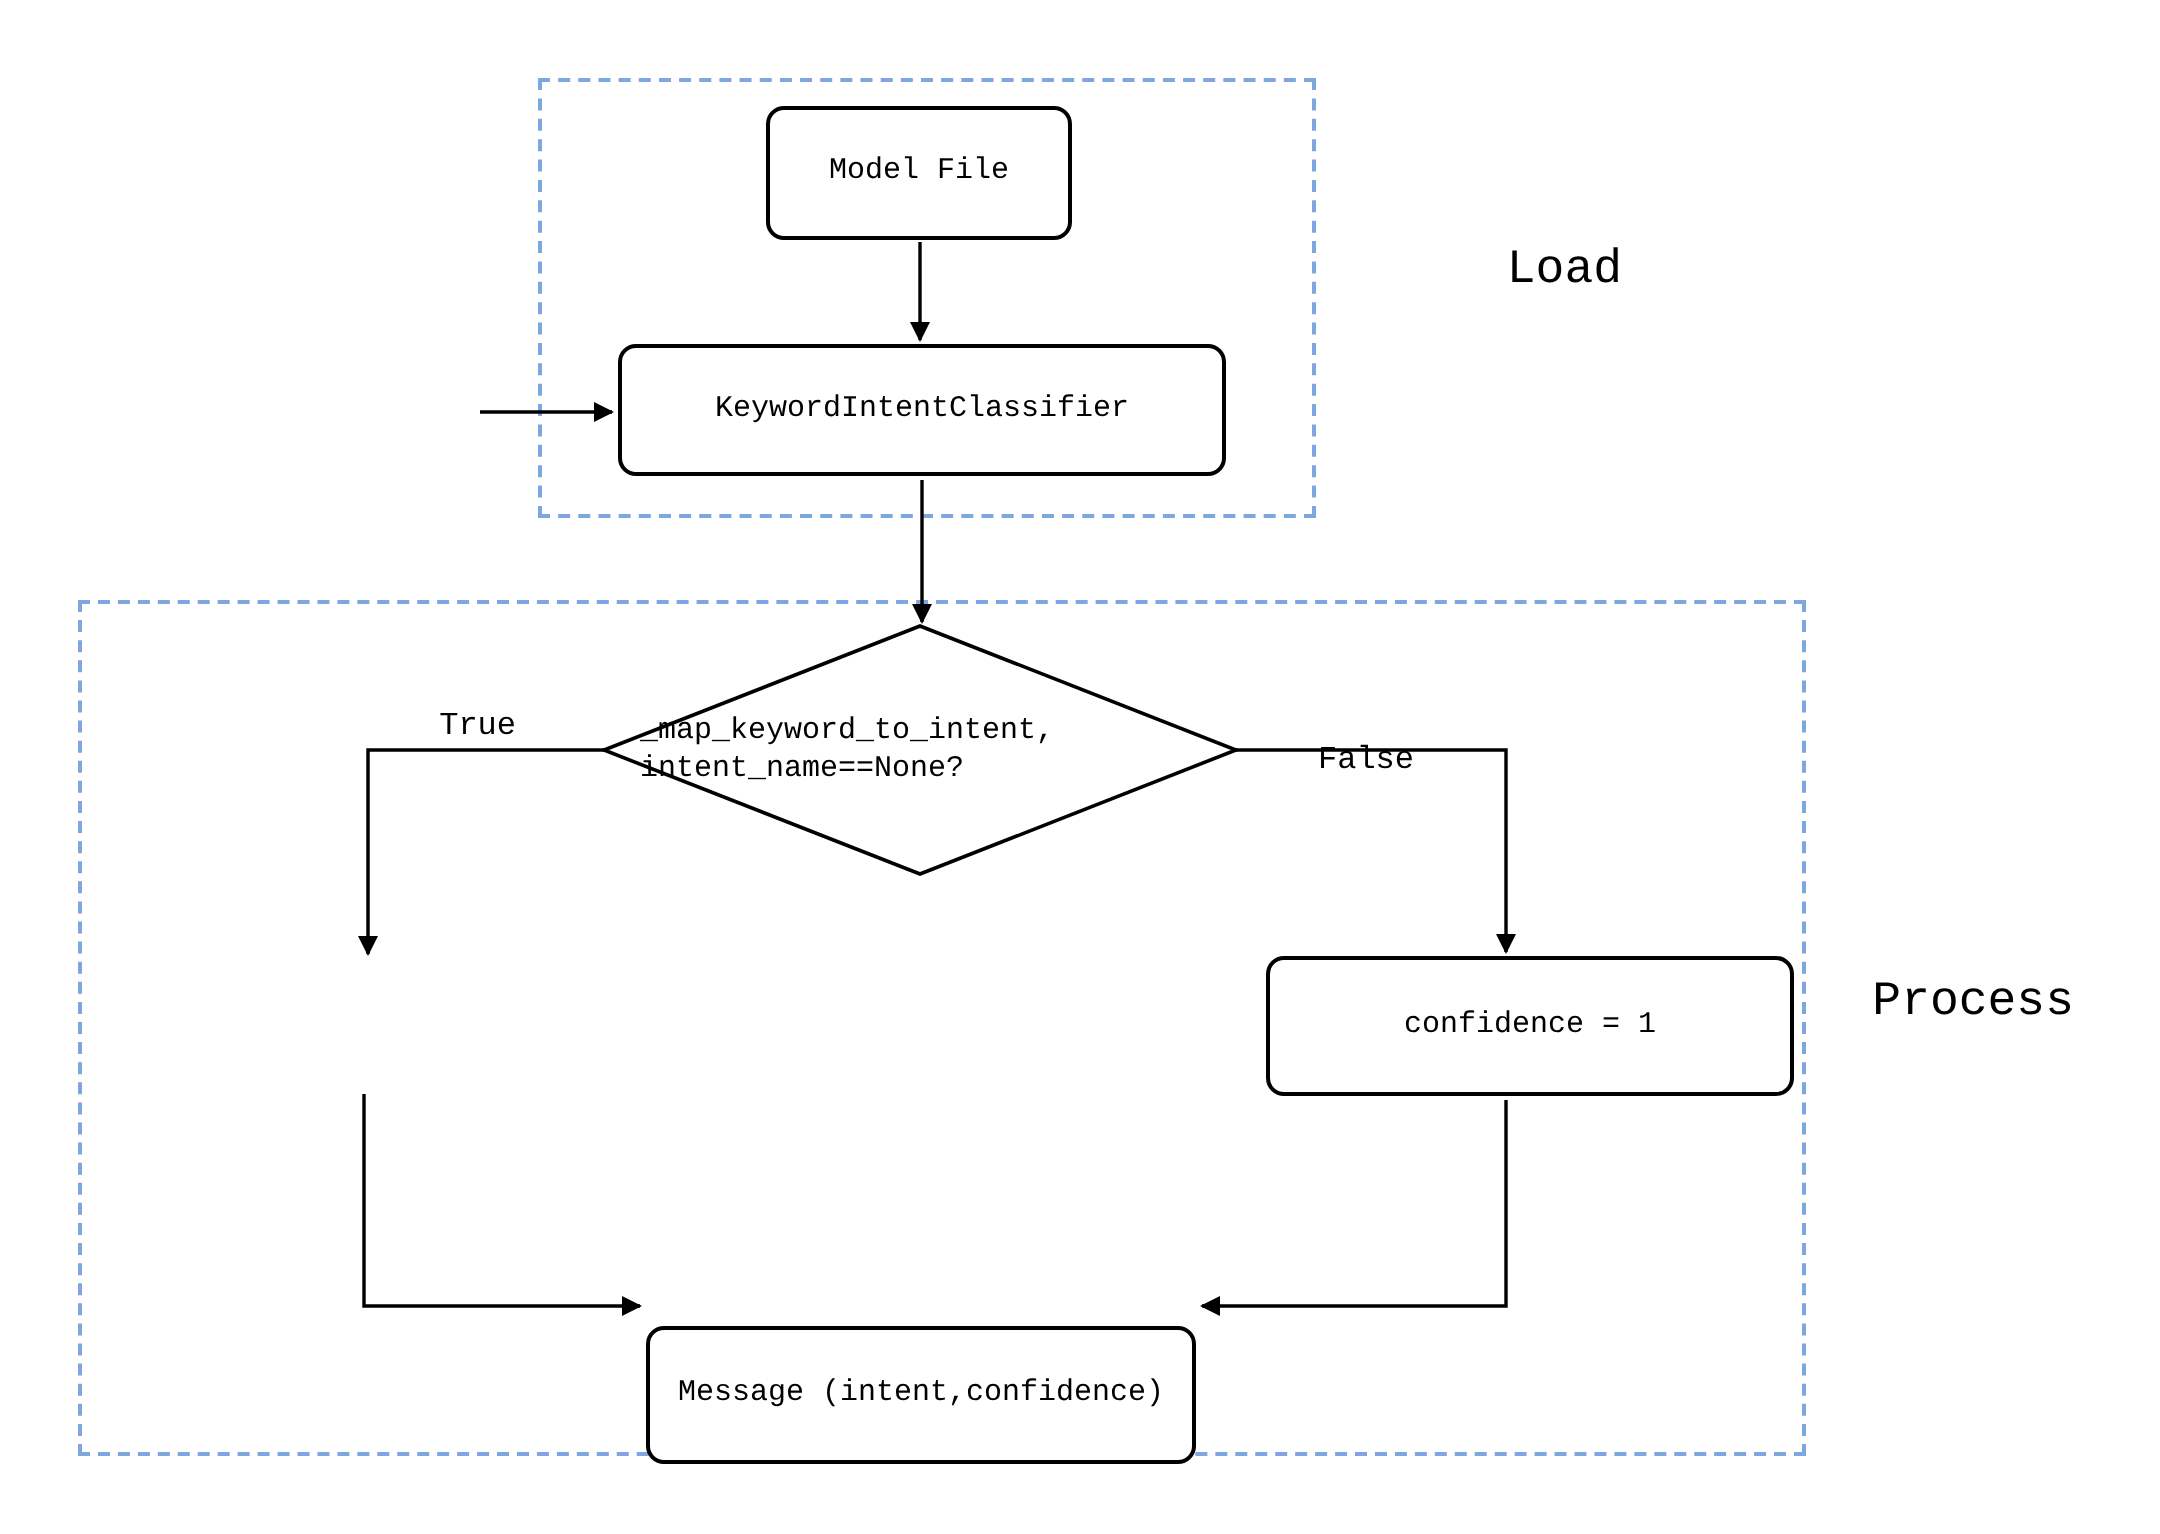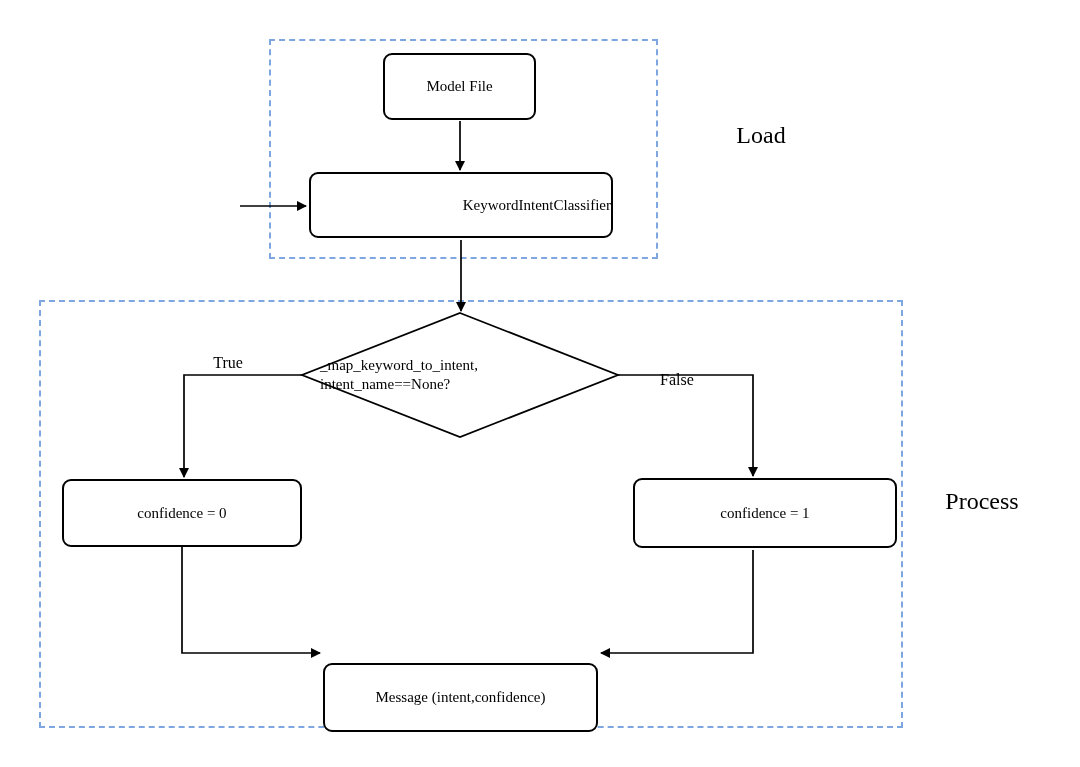--- a/index.html
+++ b/index.html
@@ -8,21 +8,21 @@
     --arrow: #000000;
     --text: #000000;
     --background: #ffffff;
   }
   html, body { margin: 0; padding: 0; background: var(--background); }
   .canvas {
     position: relative;
     width: 1080px;
     height: 767px;
     background: var(--background);
-    font-family: Liberation Serif, serif;
+    font-family: Liberation Mono, monospace;
     color: var(--text);
     overflow: hidden;
   }
   .group {
     position: absolute;
     border: 2px dashed var(--group-border);
     box-sizing: border-box;
     background: transparent;
     z-index: 1;
   }
@@ -52,40 +52,40 @@
     display: flex;
     align-items: center;
     justify-content: center;
     text-align: center;
     font-size: 15px;
     line-height: 1.25;
     z-index: 3;
   }
   .floating-label {
     position: absolute;
-    text-align: center;
+    text-align: right;
     z-index: 4;
     white-space: nowrap;
   }
   .group-title { font-size: 24px; }
   .edge-label { font-size: 16px; }
   .diamond-label {
     position: absolute;
     left: 320px; top: 356px;
     width: 280px;
     text-align: left;
     font-size: 15px;
     line-height: 19px;
     z-index: 4;
   }
   
   #group-load    { left: 269px; top: 39px;  width: 389px; height: 220px; }
   #group-process { left: 39px;  top: 300px; width: 864px; height: 428px; }
   #node-model-file     { left: 383px; top: 53px;  width: 153px; height: 67px; }
-  #node-classifier     { left: 309px; top: 172px; width: 304px; height: 66px; justify-content: flex-end; }
+  #node-classifier     { left: 309px; top: 172px; width: 304px; height: 66px; }
   #node-message-input  { left: 95px;  top: 172px; width: 143px; height: 66px; }
   #node-confidence-0   { left: 62px;  top: 479px; width: 240px; height: 68px; }
   #node-confidence-1   { left: 633px; top: 478px; width: 264px; height: 70px; }
   #node-message-output { left: 323px; top: 618px; width: 275px; height: 69px; margin-top: 45px; }
   #label-load    { left: 711px; top: 122px; width: 100px; }
   #label-process { left: 927px; top: 488px; width: 110px; }
   #label-true    { left: 198px; top: 354px; width: 60px; }
   #label-false   { left: 647px; top: 371px; width: 60px; }
 </style>
 </head>
@@ -117,23 +117,20 @@
 
   <div class="node" id="node-model-file">
     <span>Model File</span>
   </div>
 
   <div class="node" id="node-classifier">
     <span>KeywordIntentClassifier</span>
   </div>
 
 
-  <div class="node" id="node-confidence-0">
-    <span>confidence = 0</span>
-  </div>
 
   <div class="node" id="node-confidence-1">
     <span>confidence = 1</span>
   </div>
 
   <div class="node" id="node-message-output">
     <span>Message (intent,confidence)</span>
   </div>
 
   <div class="diamond-label">

